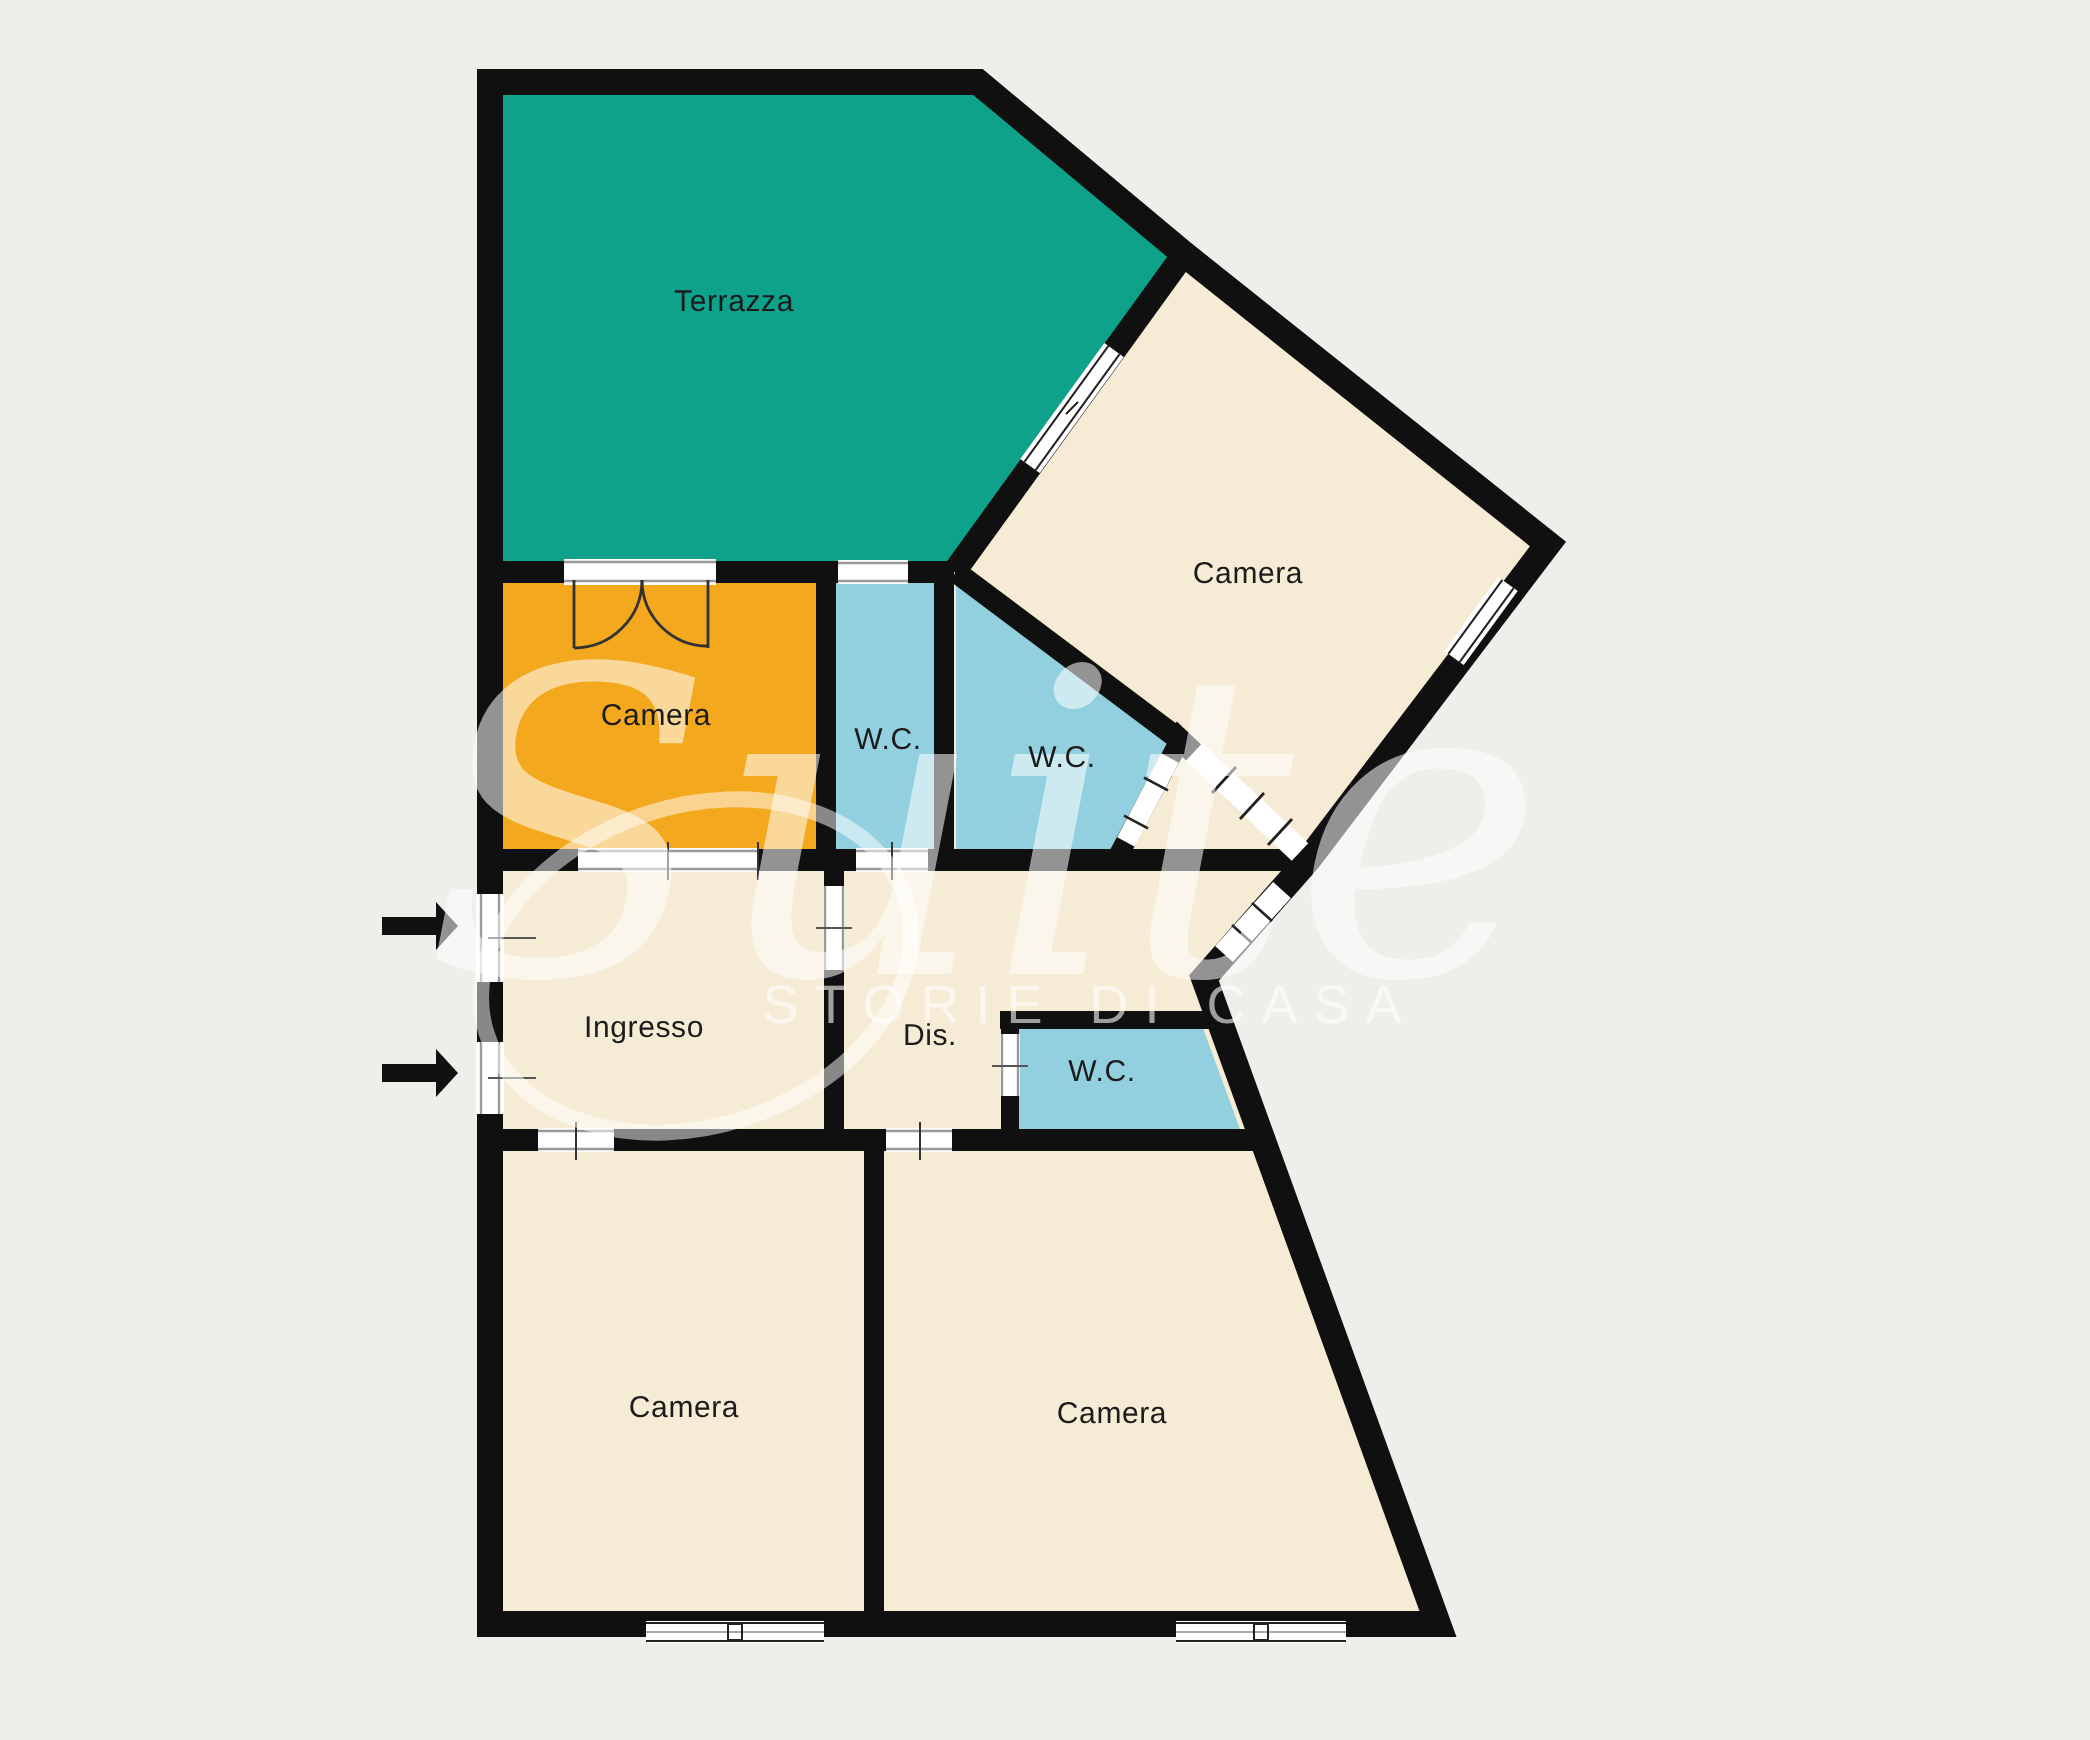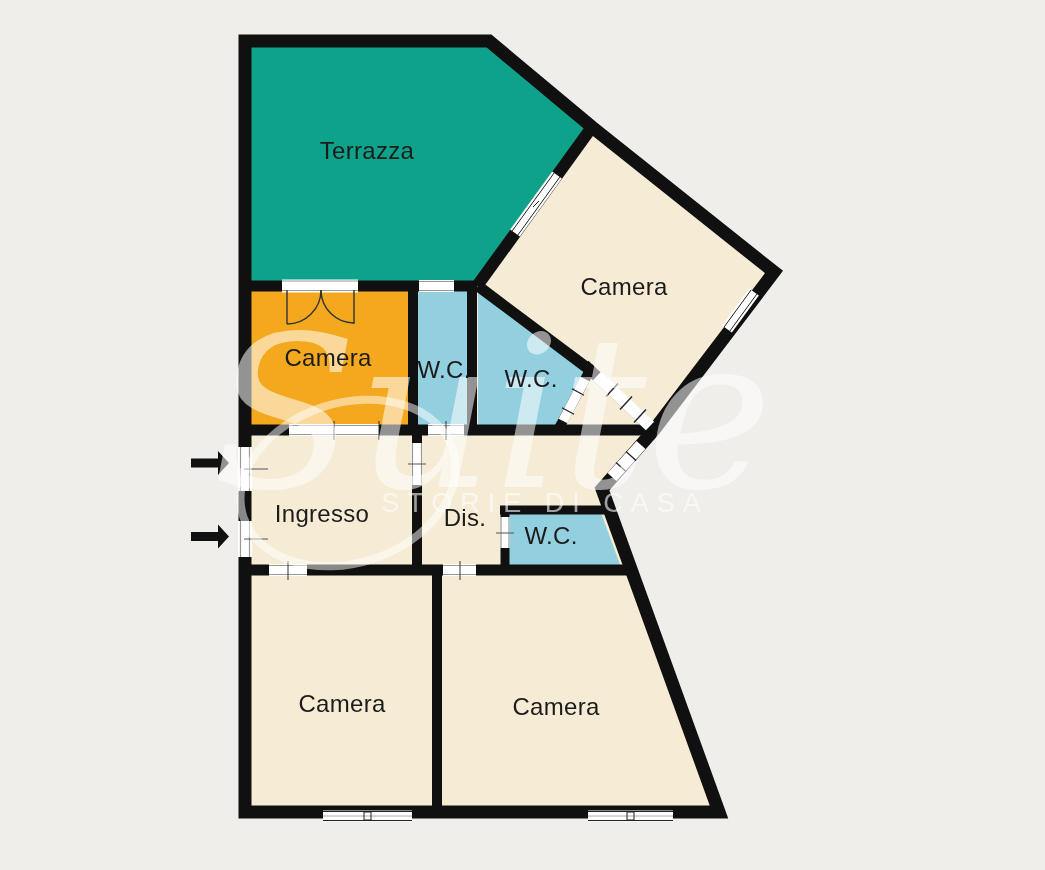--- a/index.html
+++ b/index.html
@@ -3,21 +3,21 @@
 <meta charset="utf-8">
 <style>
   html,body{margin:0;padding:0;background:#f0eeea;}
   #stage{
     position:relative;width:1045px;height:870px;overflow:hidden;
     background:#f0eeea;font-family:"Liberation Sans",sans-serif;
   }
   #plan-svg{position:absolute;left:0;top:0;}
   .room-label{
     position:absolute;transform:translate(-50%,-50%);
-    font-size:24px;color:#1b1b1b;white-space:nowrap;z-index:30;
+    font-size:15px;color:#1b1b1b;white-space:nowrap;z-index:30;
     letter-spacing:0.3px;
   }
   #watermark-brand{
     position:absolute;left:492px;top:414px;transform:translate(-50%,-50%);
     font-family:"DejaVu Serif",serif;font-style:italic;font-weight:400;
     font-size:212px;line-height:1;color:rgba(255,255,255,0.55);
     z-index:20;white-space:nowrap;pointer-events:none;
   }
   #watermark-tagline{
     position:absolute;left:545px;top:503px;transform:translate(-50%,-50%);

